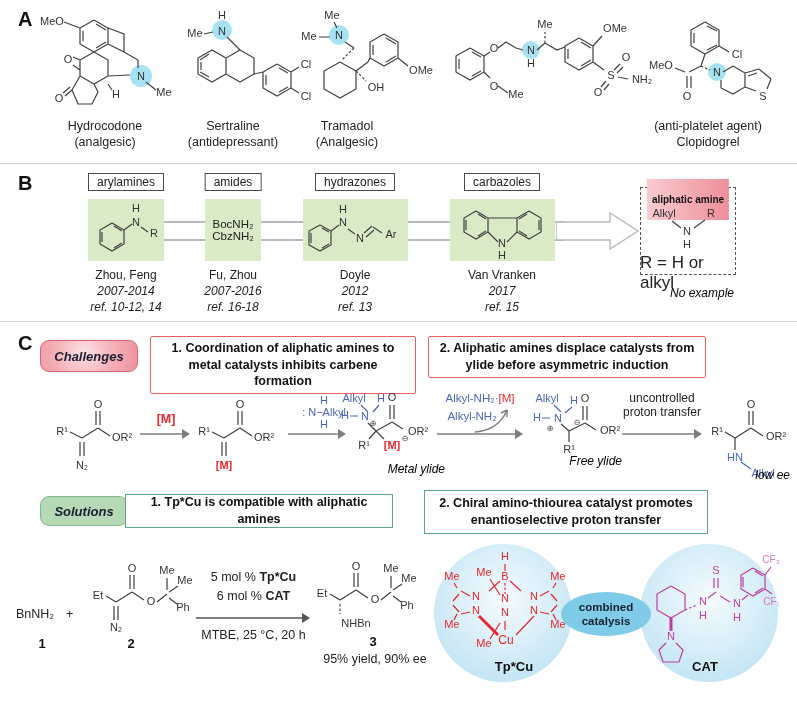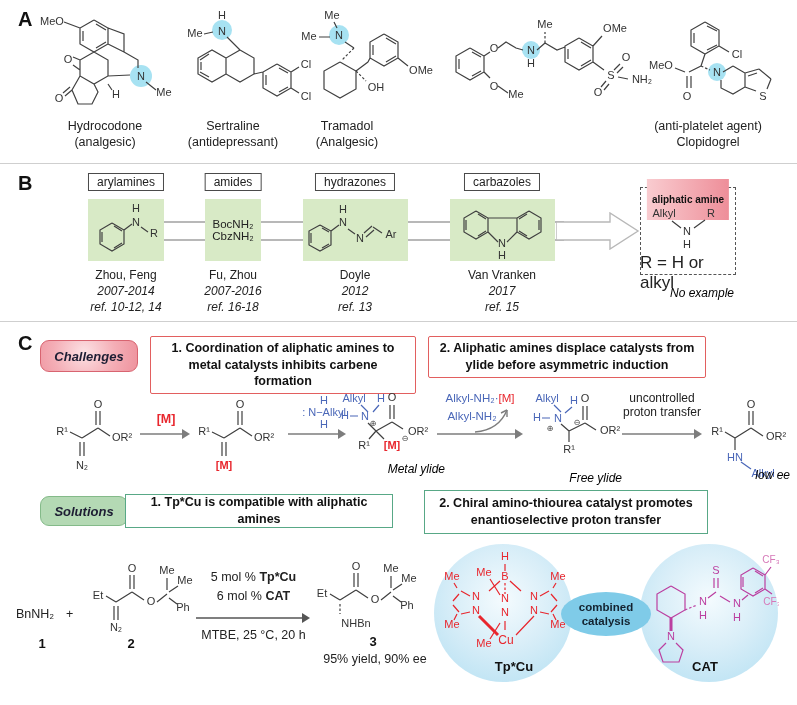--- a/index.html
+++ b/index.html
@@ -308,21 +308,21 @@
     <text class="atb" x="20" y="12" text-anchor="middle">Alkyl</text>
     <text class="atb" x="47" y="14" text-anchor="middle">H</text>
     <text class="atb" x="10" y="31" text-anchor="middle">H</text>
     <text class="atb" x="31" y="32" text-anchor="middle">N</text>
     <text class="at sm" x="23" y="41" text-anchor="middle">⊕</text>
     <text class="at sm" x="50" y="35" text-anchor="middle">⊖</text>
     <text class="at" x="42" y="63" text-anchor="middle">R¹</text>
     <text class="at" x="58" y="12" text-anchor="middle">O</text>
     <text class="at" x="83" y="44" text-anchor="middle">OR²</text>
   </svg>
-  <div class="abs cap" style="left:532px;top:471px;width:90px">Free ylide</div>
+  <div class="abs cap" style="left:532px;top:454px;width:90px">Free ylide</div>
 
   <div class="abs cond" style="left:617px;top:392px;width:90px;white-space:normal;line-height:1.15;font-size:12px">uncontrolled proton transfer</div>
   <svg class="abs" style="left:622px;top:426px" width="80" height="16" viewBox="0 0 80 16">
     <line class="garr" x1="0" y1="8" x2="72" y2="8"></line>
     <polygon class="gah" points="72,3 80,8 72,13"></polygon>
   </svg>
 
   <svg class="abs" style="left:705px;top:398px" width="88" height="84" viewBox="0 0 88 84">
     <g>
       <path class="bond" d="M20,34 L30,40 M30,40 L46,30 M44,27 L44,13 M48,27 L48,13 M46,30 L58,38 M30,40 L30,52"></path>

